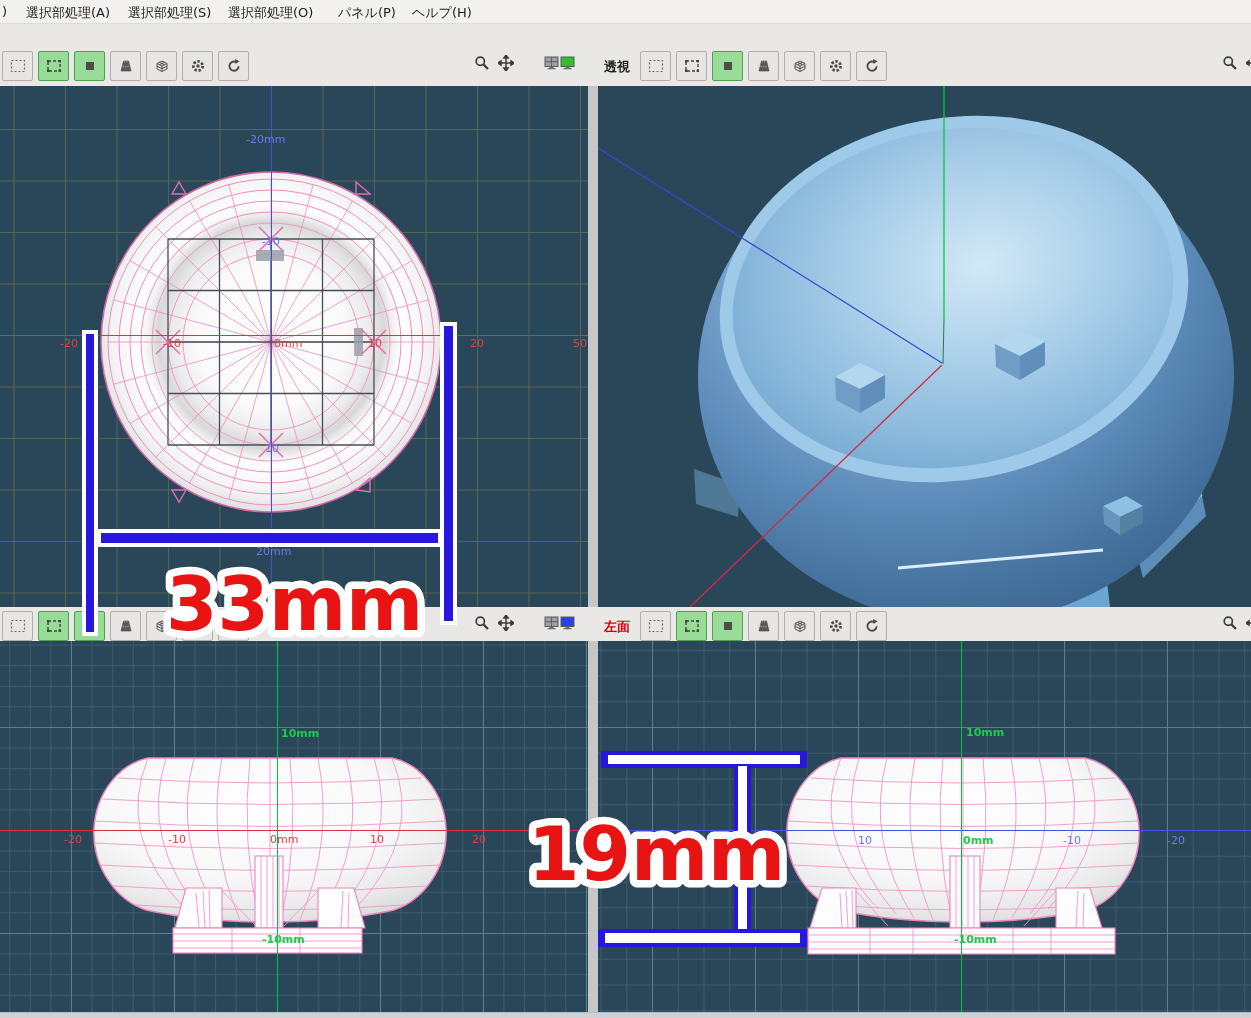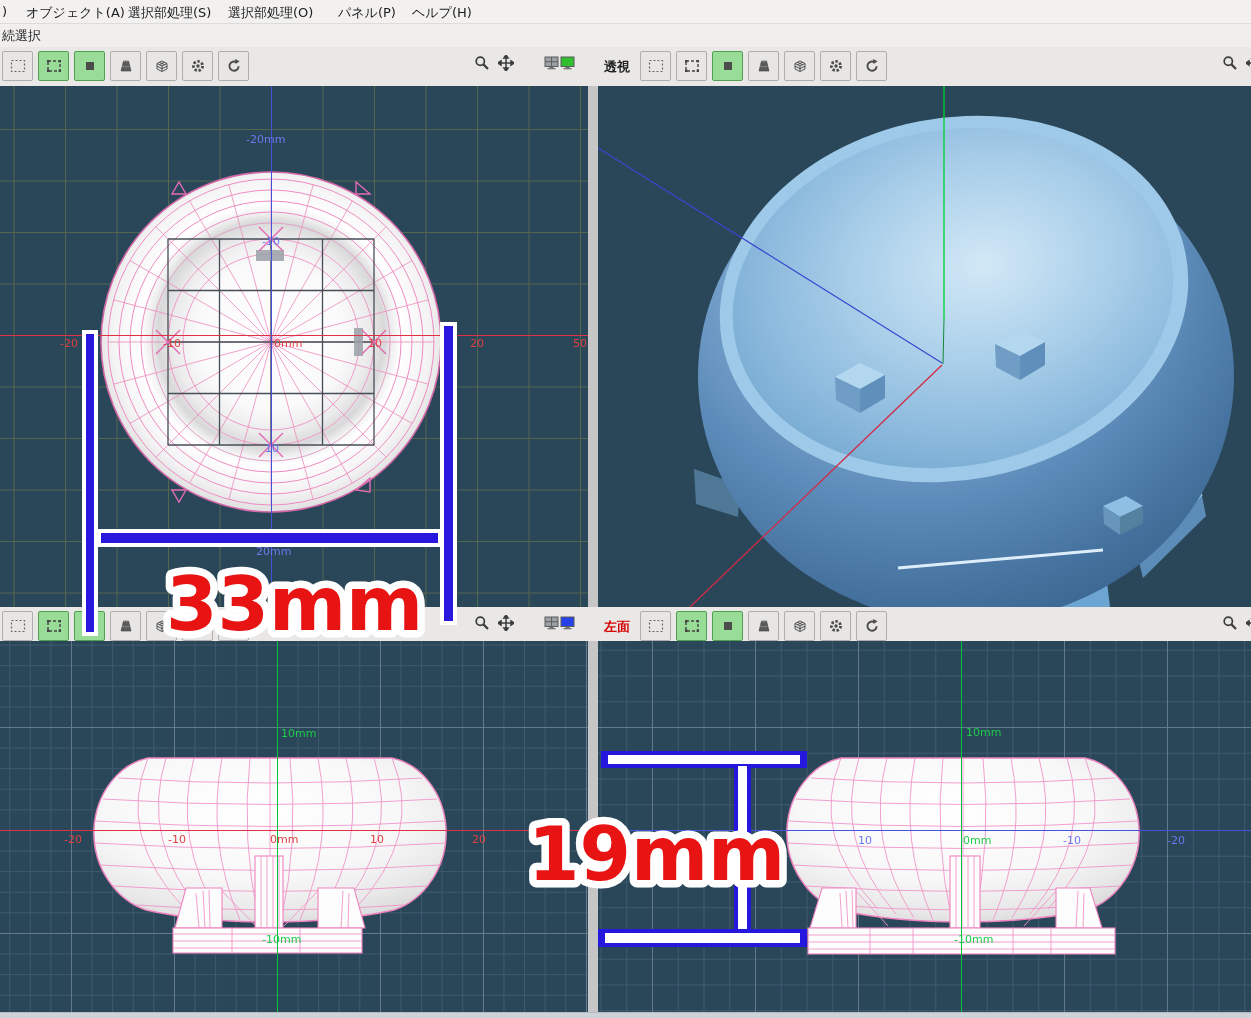--- a/index.html
+++ b/index.html
@@ -31,21 +31,21 @@
      background-position:71px 0,0 86px,9.2px 0,0 3.6px;}
   .vp-br{left:598px;top:641px;width:653px;height:371px;
      background-image:linear-gradient(to right,#64798a 1px,transparent 1px),linear-gradient(to bottom,#64798a 1px,transparent 1px),
                       linear-gradient(to right,#3f5a6e 1px,transparent 1px),linear-gradient(to bottom,#3f5a6e 1px,transparent 1px);
      background-size:103px 103px,103px 103px,25.75px 25.75px,25.75px 25.75px;
      background-position:54px 0,0 86px,2.5px 0,0 8.75px;}
   .divv{position:absolute;width:10px;background:#c6c6c6;z-index:8;}
   .vp svg{position:absolute;left:0;top:0;z-index:2;}
   .axis{position:absolute;z-index:5;}
   .axlbl{position:absolute;font-size:11px;line-height:11px;white-space:nowrap;z-index:6;}
-  .red{color:#e04040;} .blue{color:#6b79f0;} .green-t{color:#1ecb4a;}
+  .red{color:#e04040;} .blue{color:#6b79f0;} .green-t{color:#1ecb4a;font-weight:bold;}
   
   .b33{position:absolute;background:#ffffff;z-index:60;}
   .b33 .in{position:absolute;inset:4px;background:#2a17dd;}
   .b19{position:absolute;background:#2517de;z-index:60;}
   .b19 .in-h{position:absolute;inset:4px 7px;background:#fff;}
   .b19 .in-v{position:absolute;inset:0 4px;background:#fff;}
   .ann{position:absolute;z-index:65;overflow:visible;}
   .ann text{font-family:"DejaVu Sans","Liberation Sans",sans-serif;font-weight:bold;}
 </style>
 </head>
@@ -137,30 +137,27 @@
       <stop offset="82%" stop-color="#e9e9e9"></stop>
         <stop offset="100%" stop-color="#d7d7d7"></stop>
     </radialGradient>
   </defs>
 </svg>
 
 <div class="window">
 
   <div class="menubar">
     <span style="left:2px">)</span>
-    <span style="left:26px">オブジェクト(A)</span>
+    <span style="left:26px">選択部処理(A)</span>
     <span style="left:128px">選択部処理(S)</span>
     <span style="left:228px">選択部処理(O)</span>
     <span style="left:338px">パネル(P)</span>
     <span style="left:412px">ヘルプ(H)</span>
   </div>
 
-  <div class="modebar">
-    <span>続選択</span>
-  </div>
 
   <div class="tbrow" style="top:47px">
     <div class="tb-sec" style="left:0;width:588px">
       <div class="tbtn" style="left:2px">
           <svg width="16" height="16">
             <use href="#i-marquee"></use>
           </svg>
         </div>
       <div class="tbtn green" style="left:38px">
           <svg width="16" height="16">

